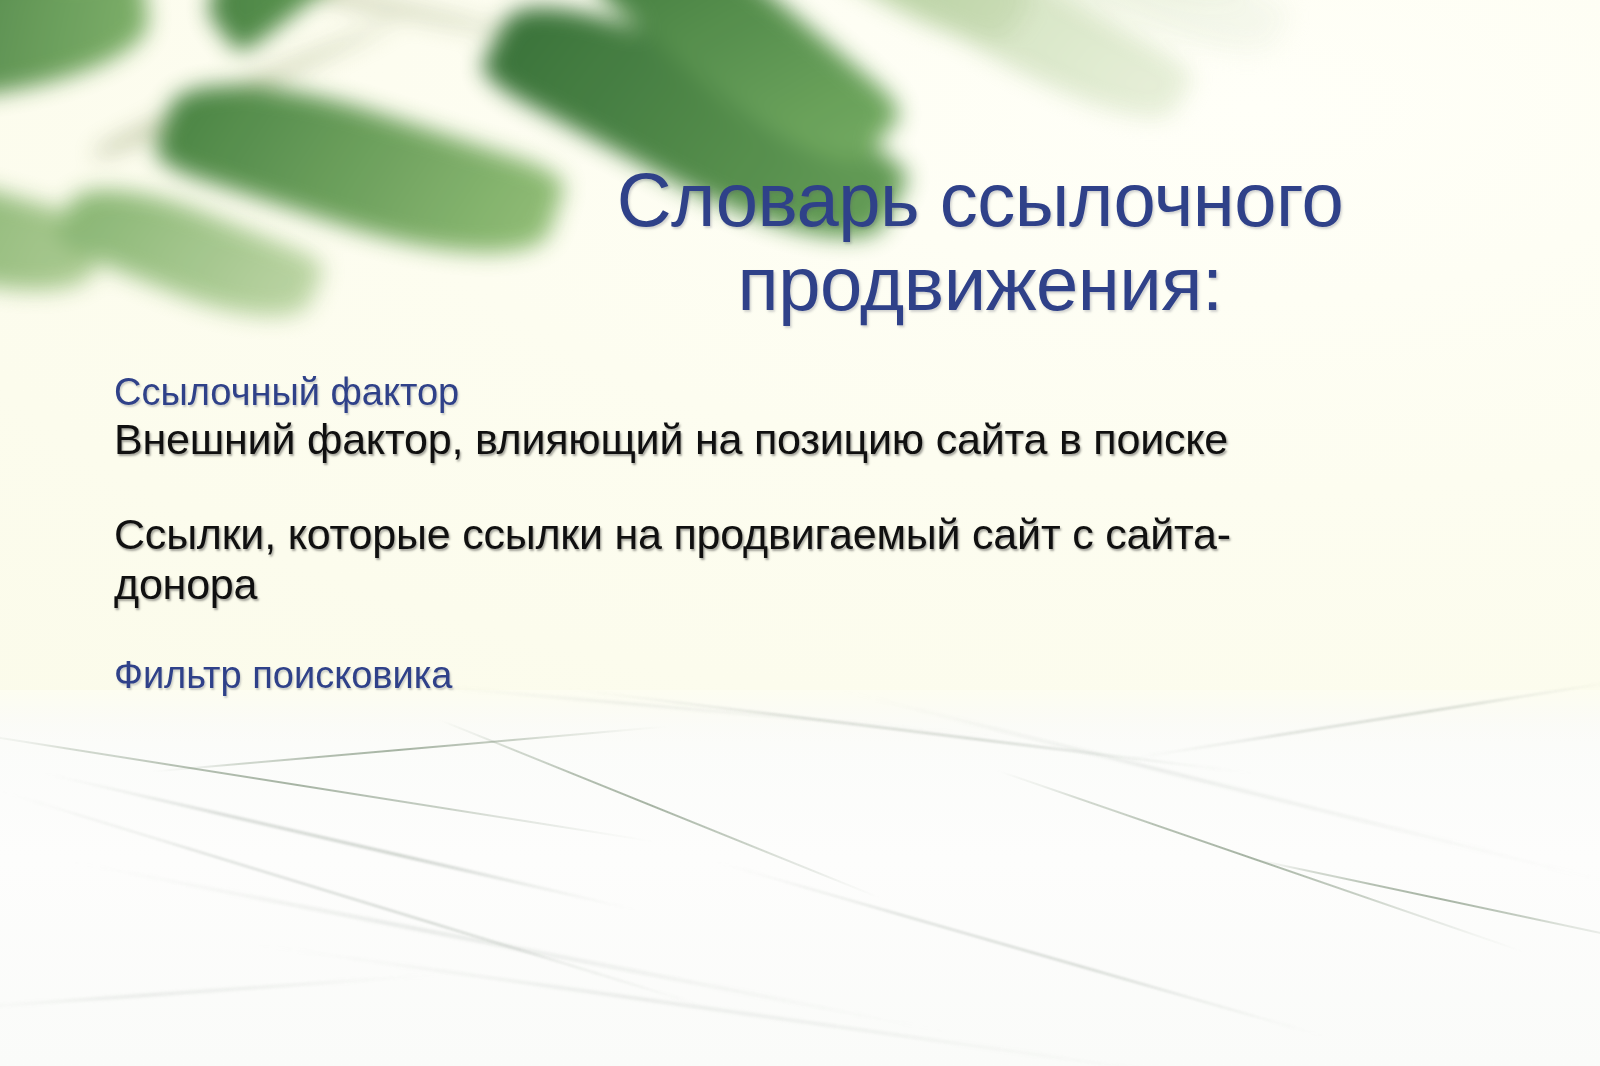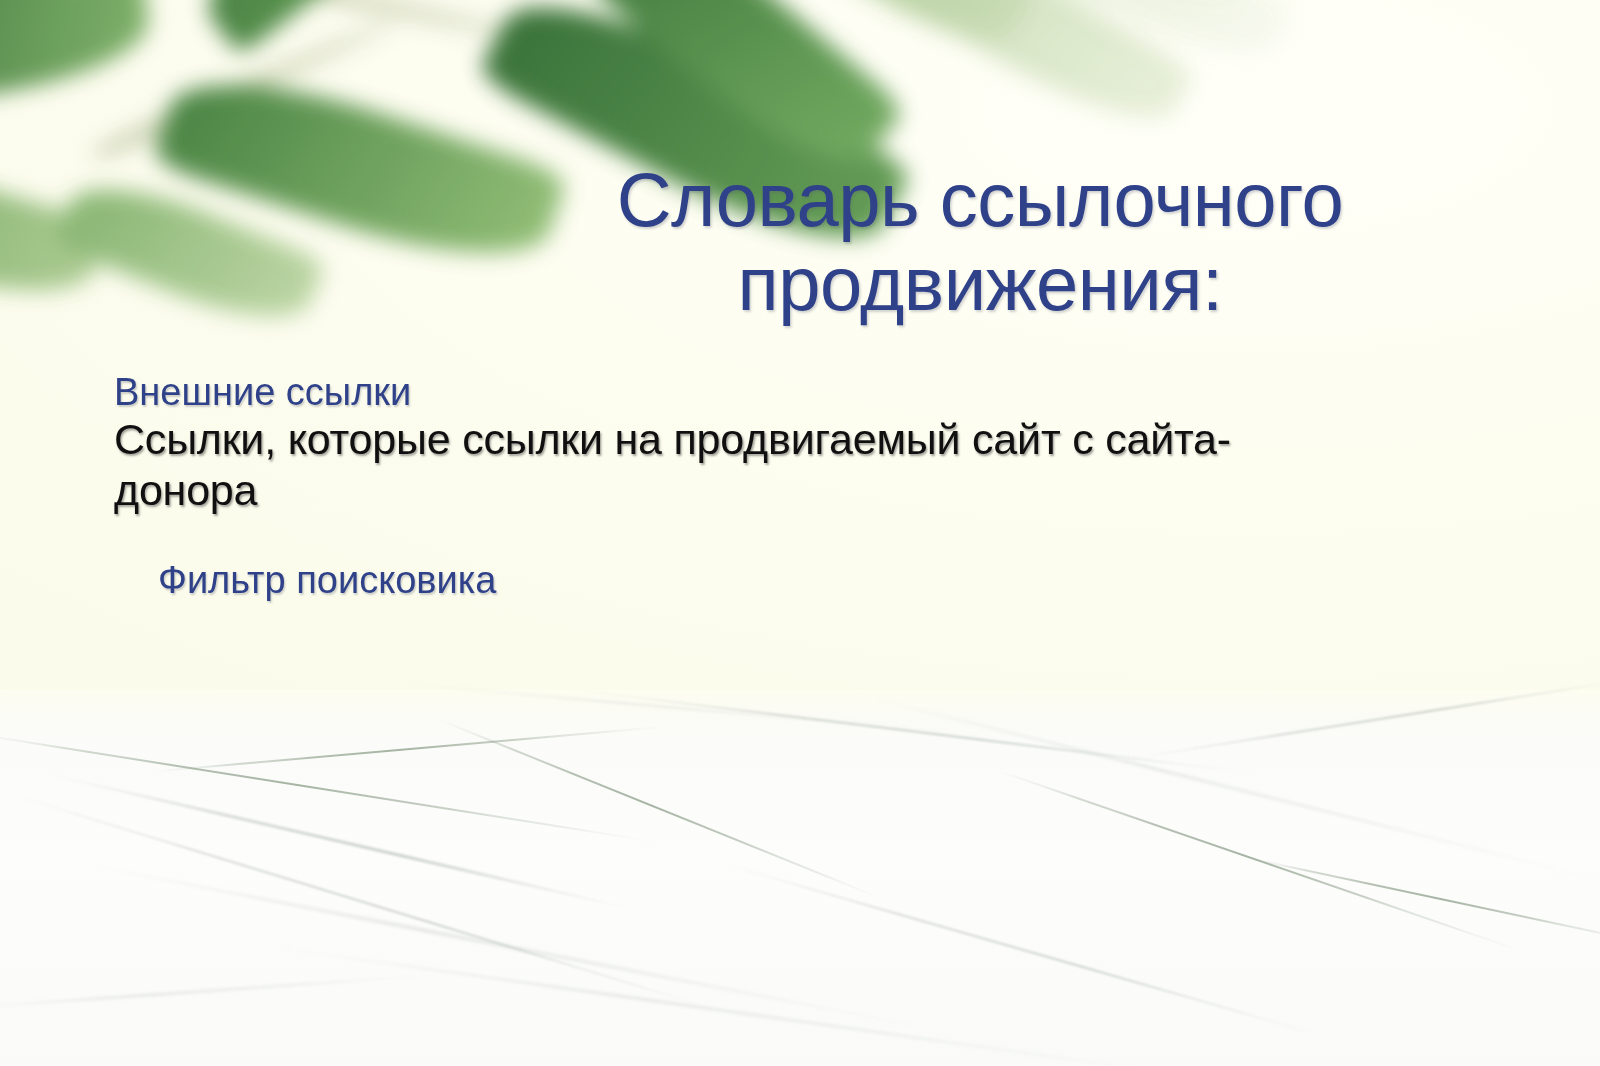--- a/index.html
+++ b/index.html
@@ -112,21 +112,21 @@
   }
 
   .entries {
     position: absolute;
     left: 114px;
     top: 371px;
     width: 1340px;
   }
 
   .entry { margin-bottom: 44px; }
-  .entry:last-child { margin-bottom: 0; margin-left: 44px; }
+  .entry:last-child { margin-bottom: 0; }
 
   .entry-term {
     color: #2f4189;
     font-size: 38px;
     line-height: 1.13;
     font-weight: 400;
     text-shadow: 1.2px 1.6px 2px rgba(90,95,110,0.30);
   }
 
   .entry-def {
@@ -194,23 +194,26 @@
          background:linear-gradient(100deg,#b7d0a0,#e6eedc); transform:rotate(26deg); opacity:0.55;"></div>
     <div class="leaf" style="left:1090px; top:20px;  width:260px; height:78px;
          background:linear-gradient(100deg,#cadcb6,#f0f4e6); transform:rotate(24deg); opacity:0.45;"></div>
   </div>
 
   <div class="title">Словарь ссылочного
 продвижения:</div>
 
   <div class="entries">
 
-
     <div class="entry">
-      <div class="entry-term">Внешние ссылки</div>
+      <div class="entry-term">Ссылочный фактор</div>
+      <div class="entry-def">Внешний фактор, влияющий на позицию сайта в поиске</div>
+    </div>
+
+    <div class="entry">
       <div class="entry-def">Ссылки, которые ссылки на продвигаемый сайт с сайта-
 донора</div>
     </div>
 
     <div class="entry">
       <div class="entry-term">Фильтр поисковика</div>
     </div>
 
   </div>
 

